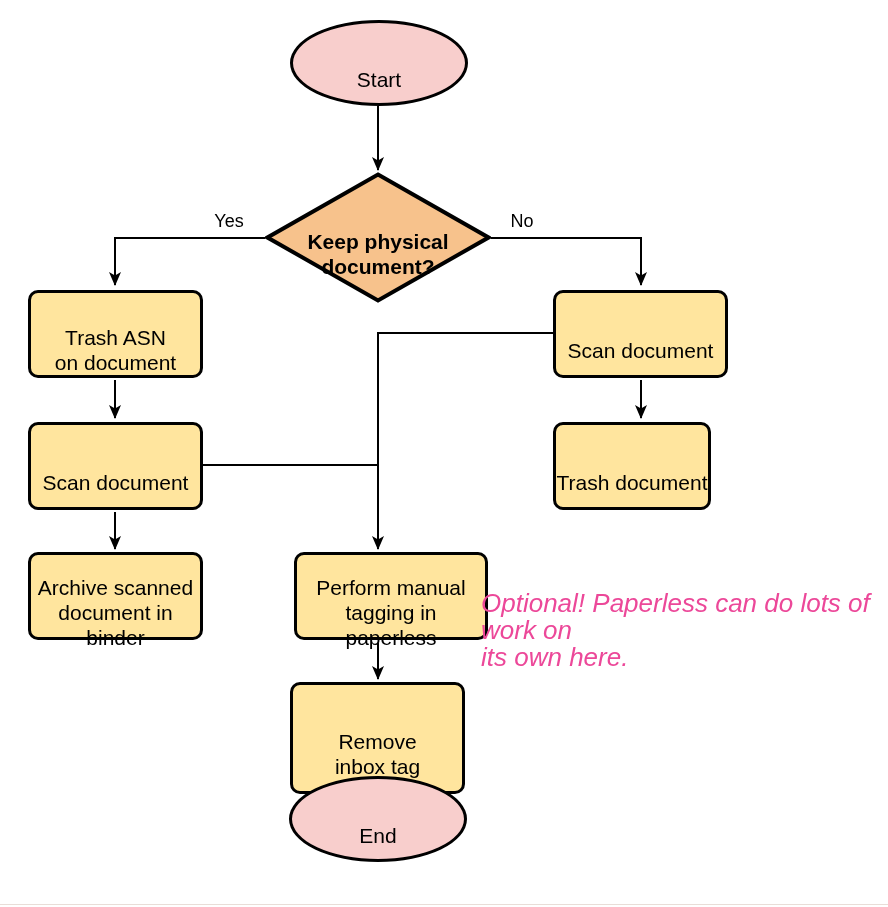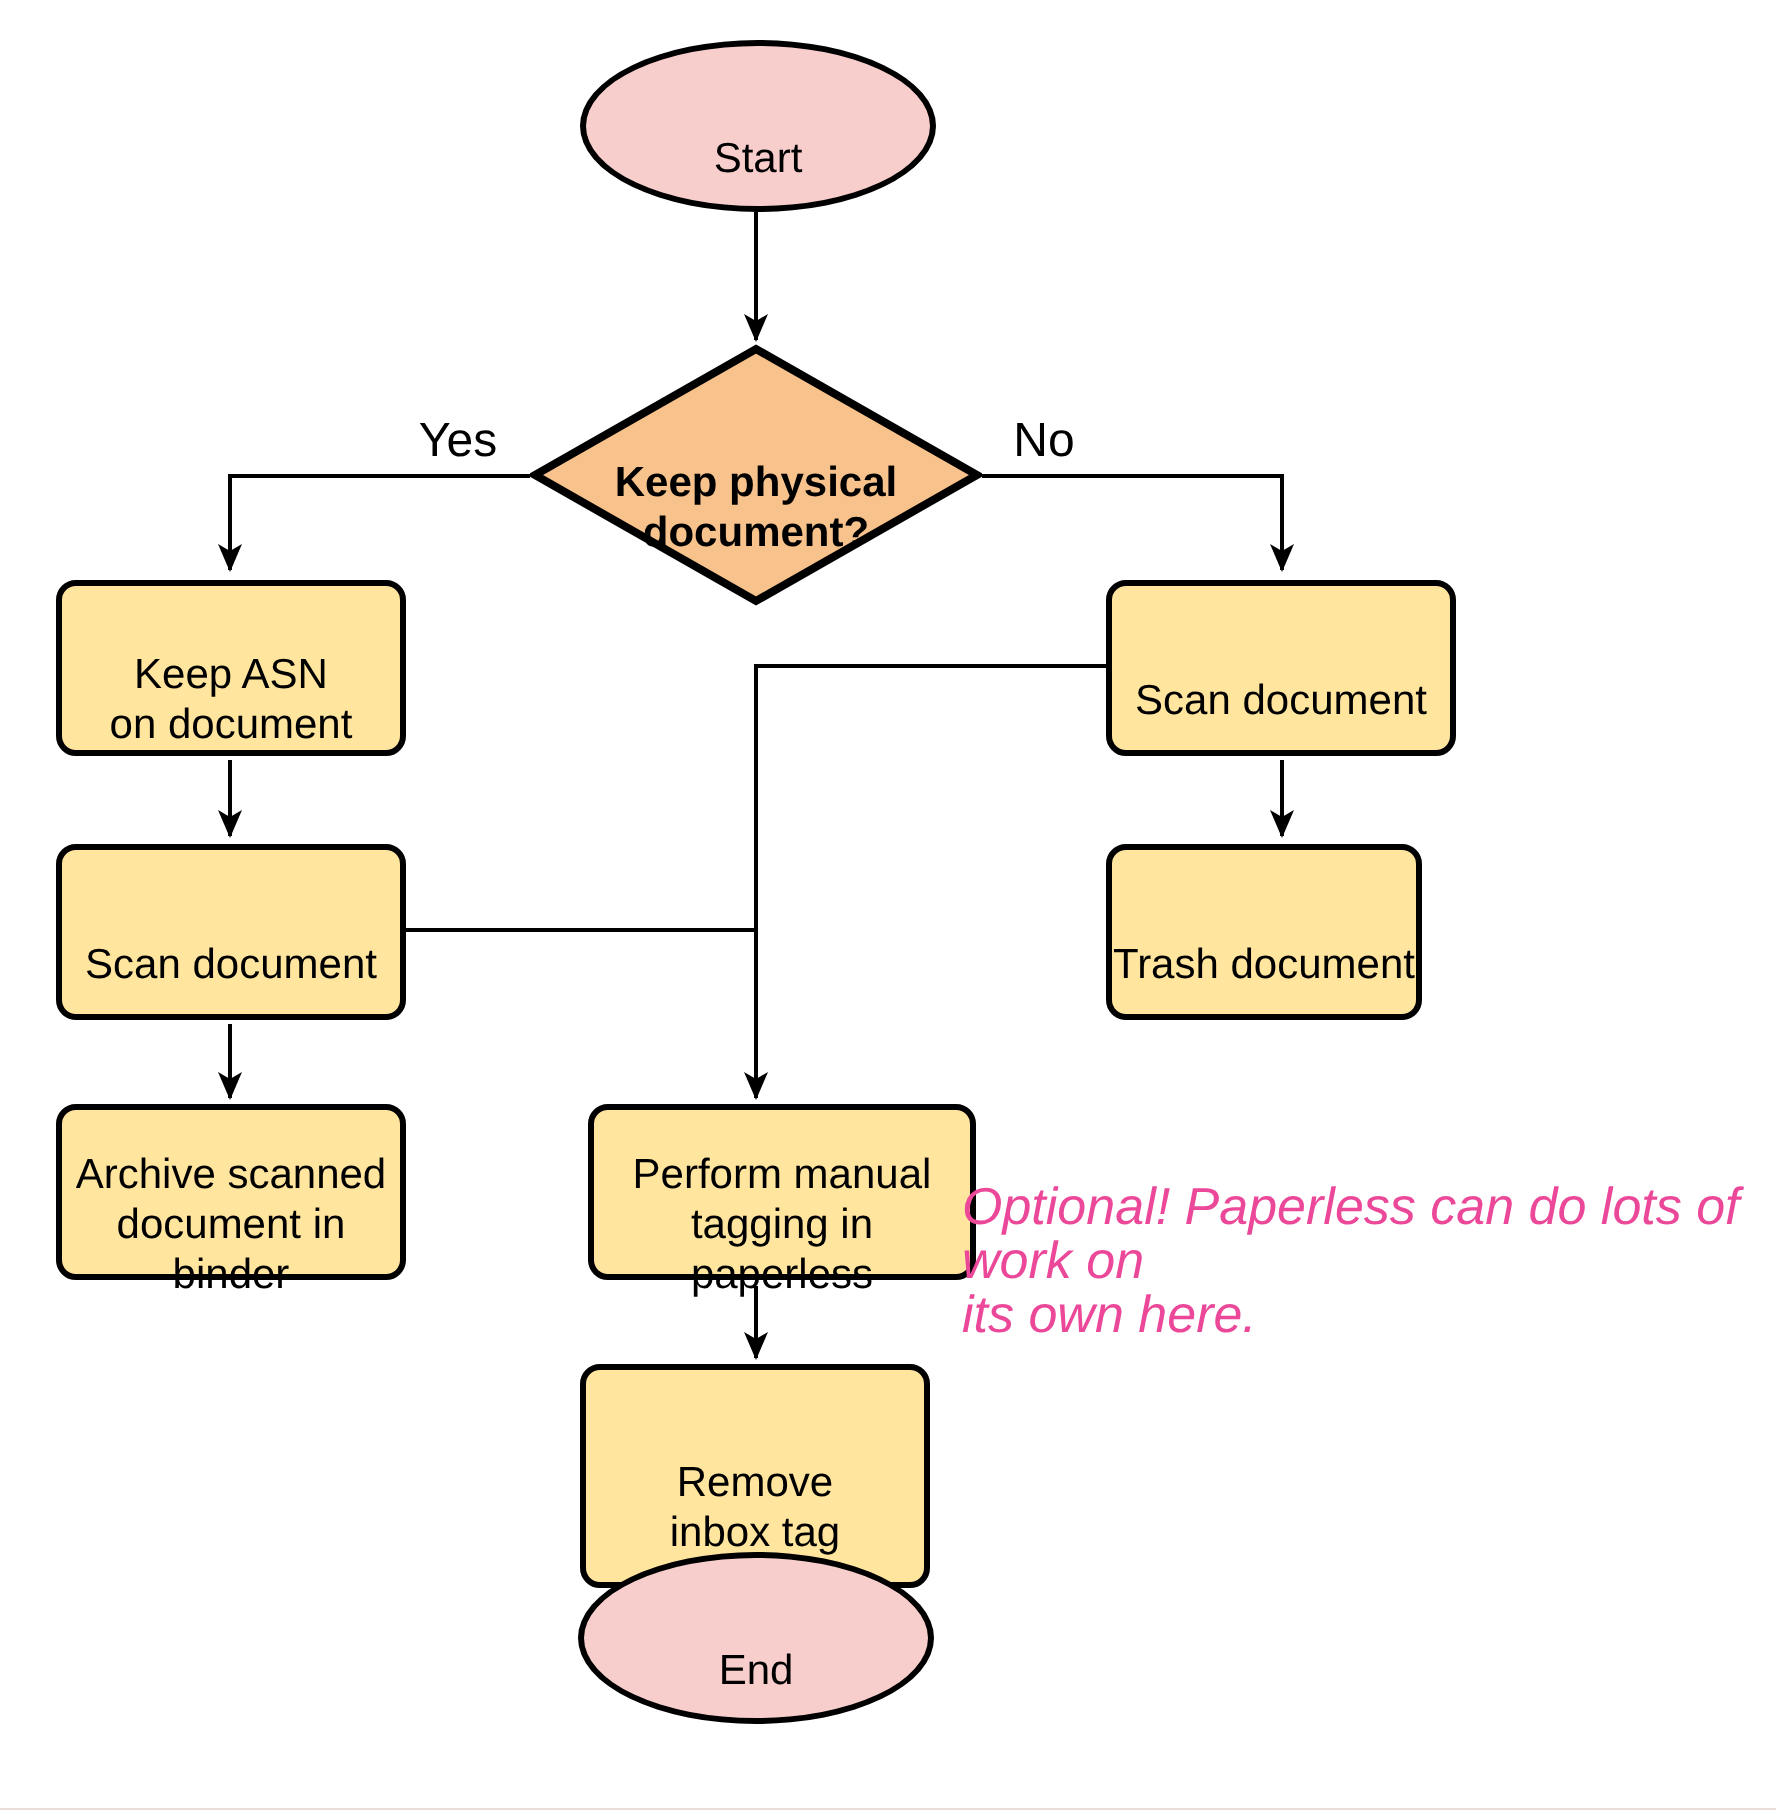--- a/index.html
+++ b/index.html
@@ -72,21 +72,21 @@
     stroke-linejoin: miter;
   }
   .decision-label {
     position: relative;
     z-index: 1;
     font-weight: bold;
   }
   .edge-label {
     position: absolute;
     z-index: 2;
-    font-size: 24px;
+    font-size: 18px;
     line-height: 20px;
     color: #000000;
     text-align: center;
   }
   .annotation {
     position: absolute;
     z-index: 2;
     font-size: 26px;
     line-height: 27px;
     font-style: italic;
@@ -136,21 +136,21 @@
     </svg>
     <span class="node-label decision-label">Keep physical
 document?</span>
   </div>
 
   <div class="edge-label" style="left:205px; top:211px; width:48px;">Yes</div>
 
   <div class="edge-label" style="left:498px; top:211px; width:48px;">No</div>
 
   <div class="node process" style="left:28px; top:290px; width:175px; height:88px;">
-    <span class="node-label">Keep ASN
+    <span class="node-label">Trash ASN
 on document</span>
   </div>
 
   <div class="node process" style="left:553px; top:290px; width:175px; height:88px;">
     <span class="node-label">Scan document</span>
   </div>
 
   <div class="node process" style="left:28px; top:422px; width:175px; height:88px;">
     <span class="node-label">Scan document</span>
   </div>

